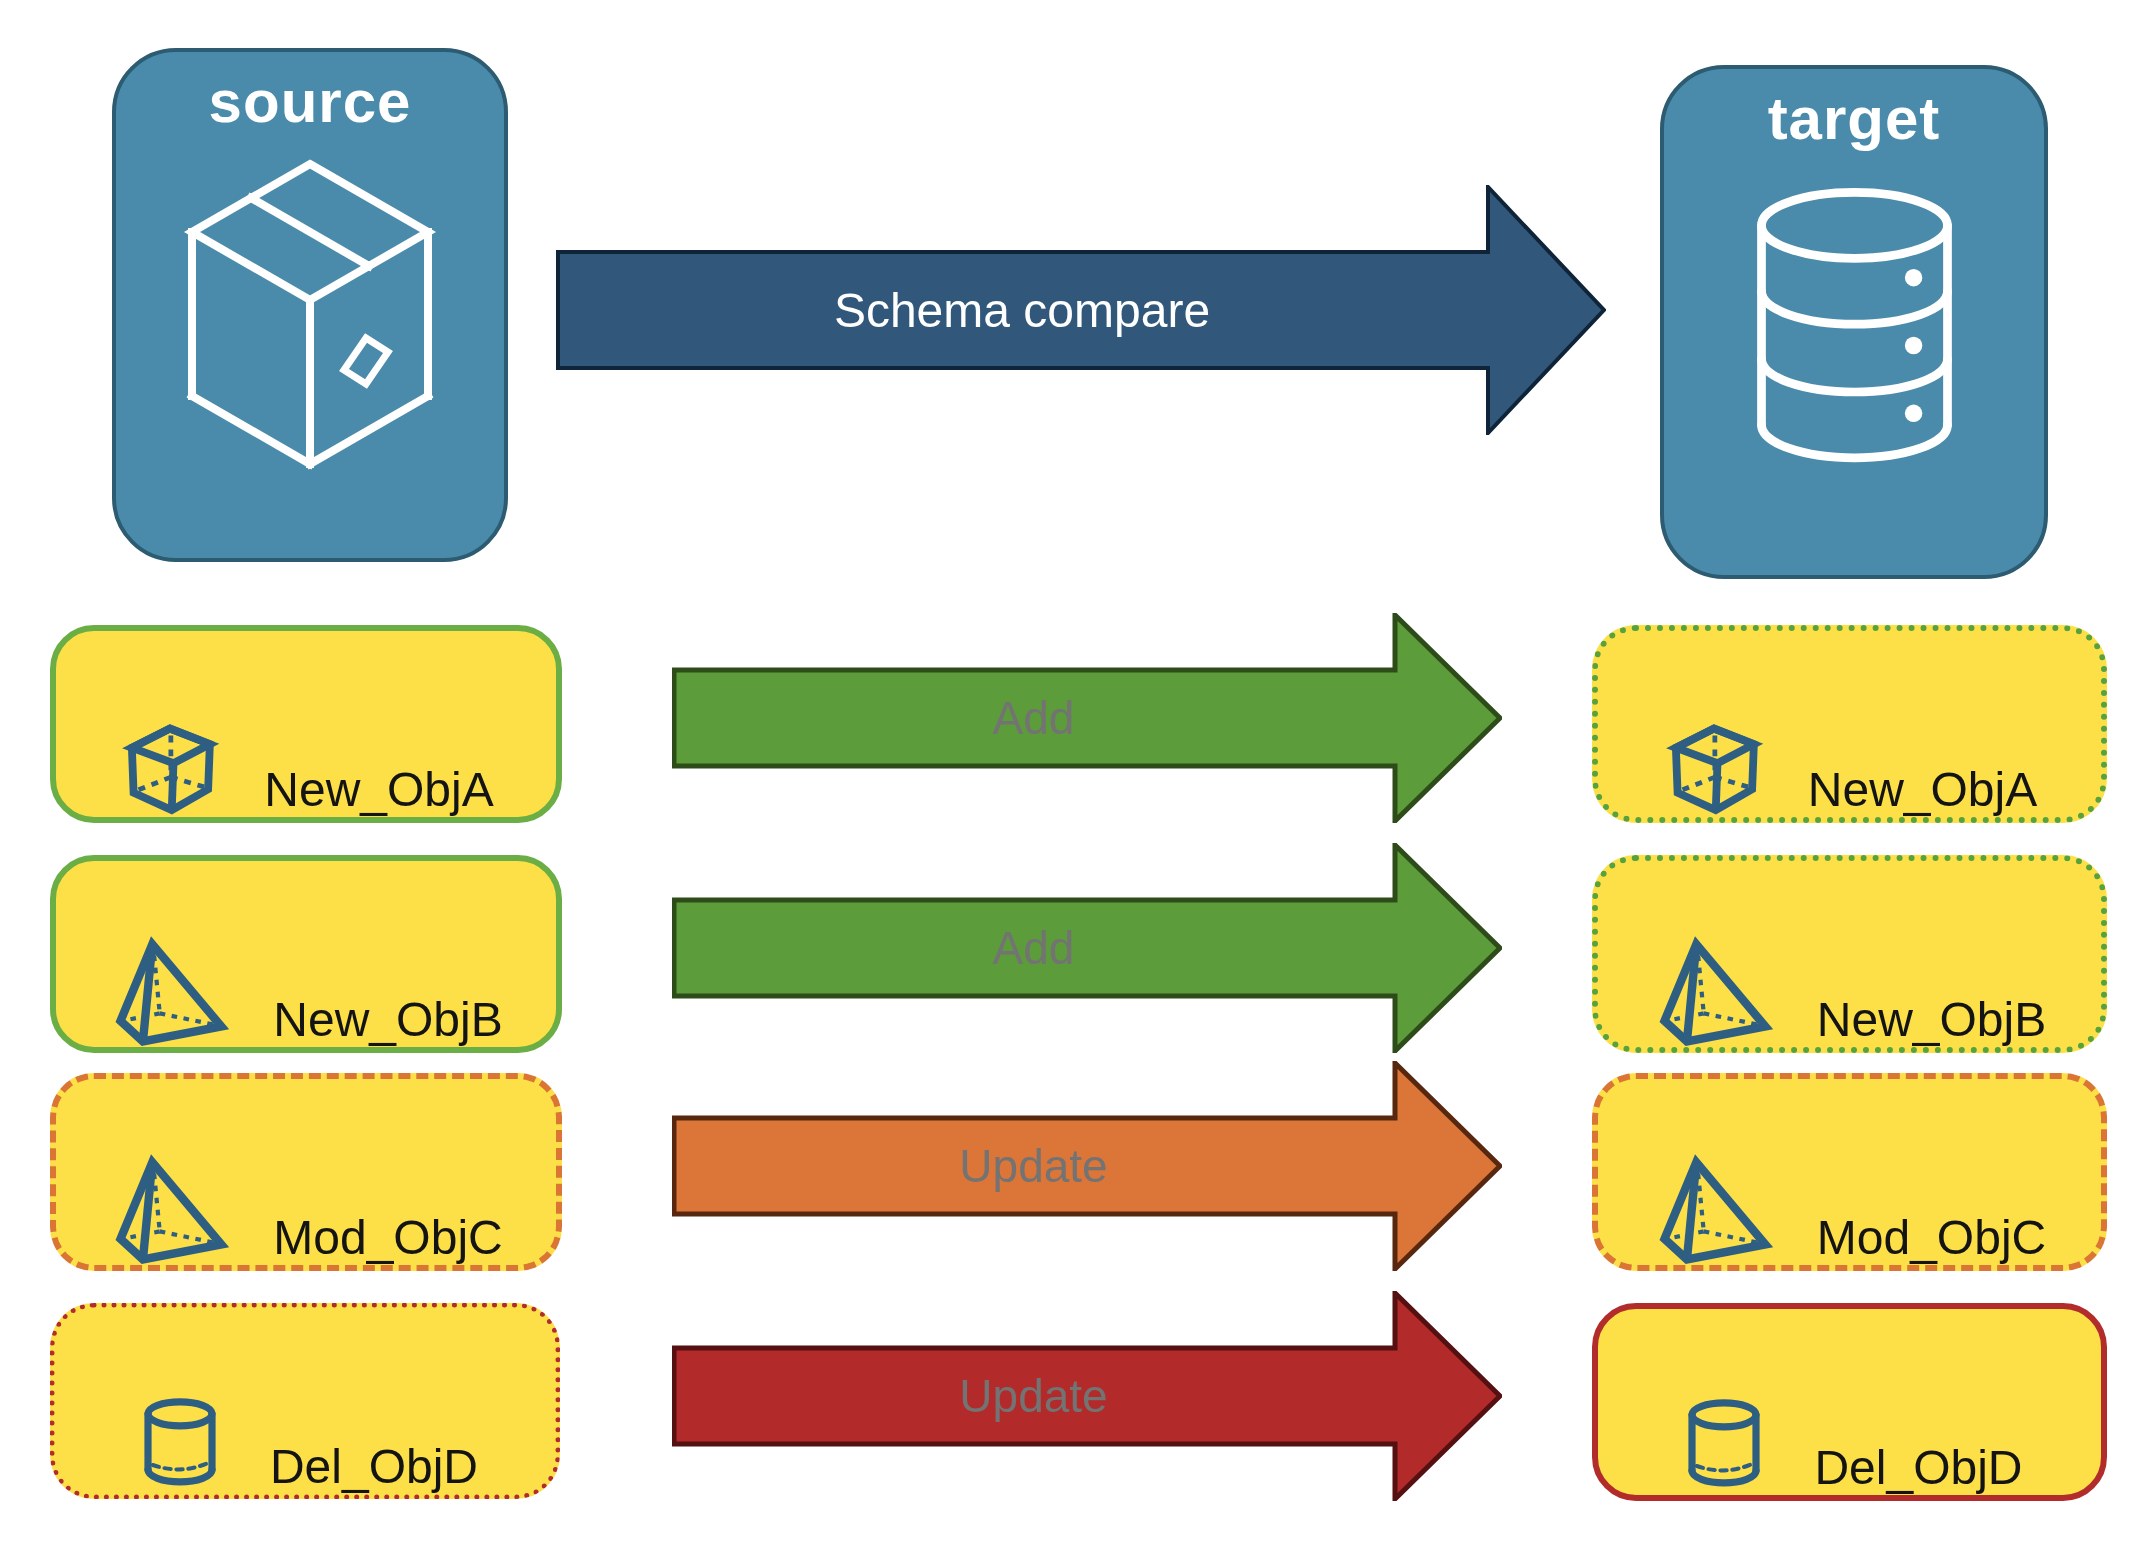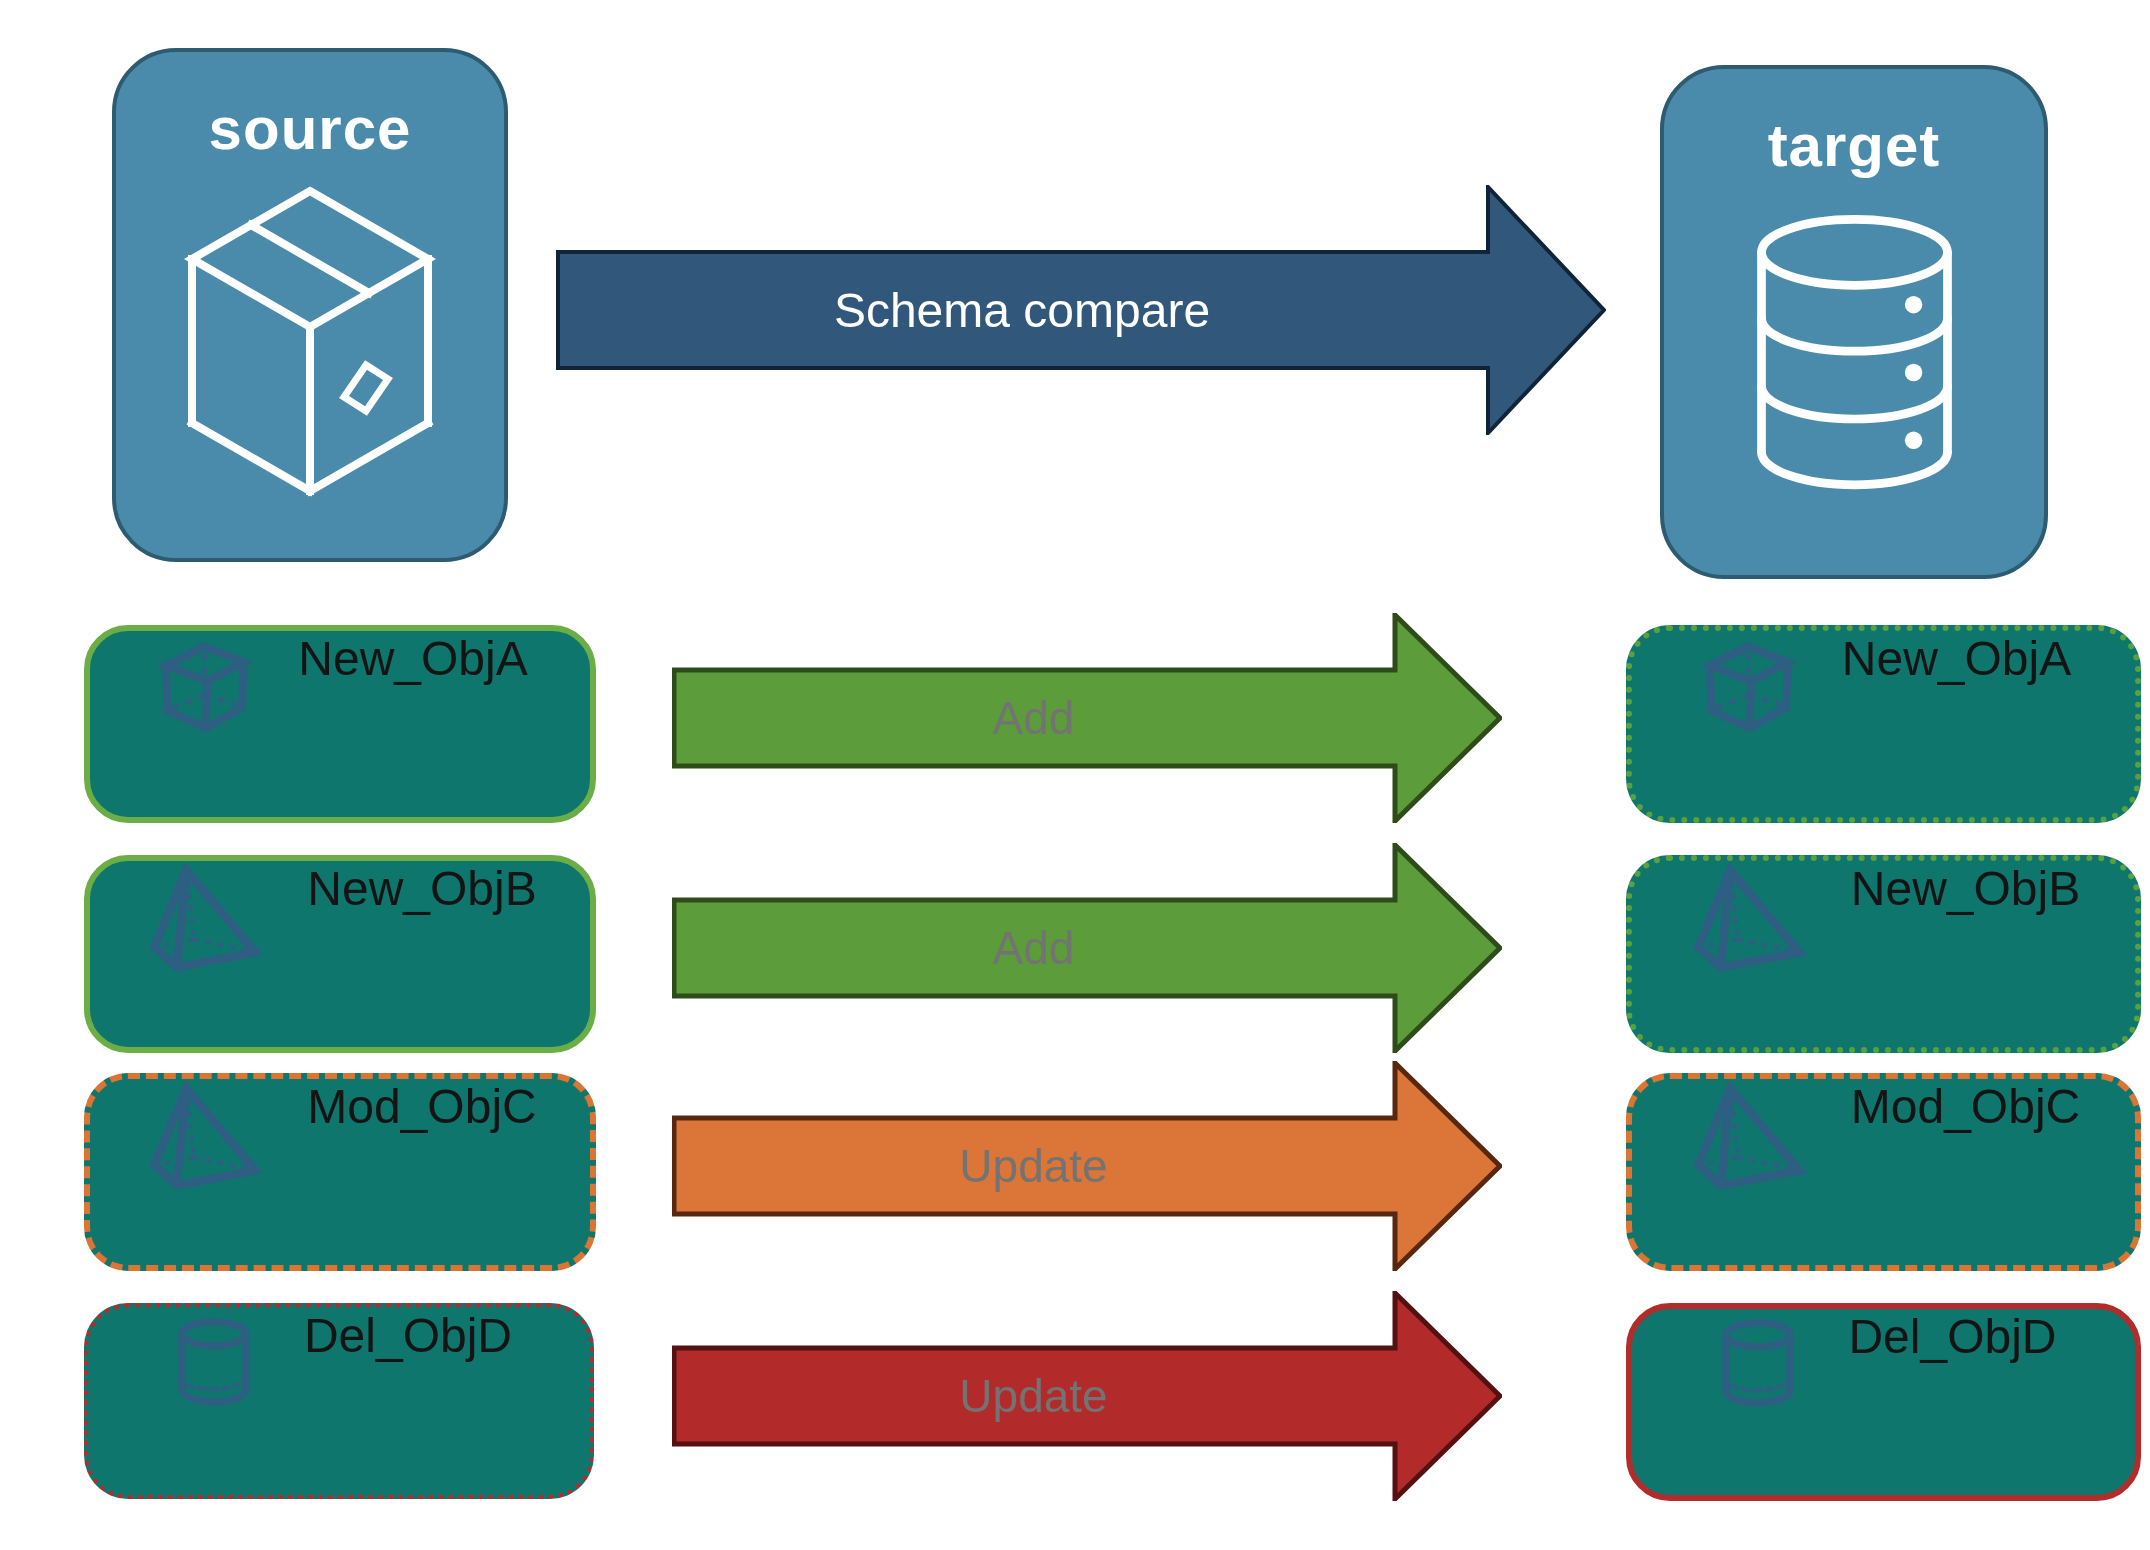--- a/index.html
+++ b/index.html
@@ -15,41 +15,41 @@
     position: absolute;
     background: #4A8BAB;
     border: 4px solid #2C5B72;
     border-radius: 64px;
     display: flex; flex-direction: column; align-items: center;
   }
   .panel.source { left: 112px; top: 48px; width: 388px; height: 506px; }
   .panel.target { left: 1660px; top: 65px; width: 380px; height: 506px; }
   .panel-title {
     color: #ffffff; font-weight: bold; font-size: 60px;
-    margin-top: 42px; letter-spacing: 1px;
+    margin-top: 15px; letter-spacing: 1px;
   }
   .panel-icon { display: block; }
   .package-icon-svg { margin-top: 10px; }
   .database-icon-svg { margin-top: 22px; }
 
   
   .main-arrow-svg { position: absolute; left: 556px; top: 185px; }
   .main-arrow-label {
     position: absolute; left: 556px; top: 252px; width: 932px; height: 116px;
     display: flex; align-items: center; justify-content: center;
     color: #ffffff; font-size: 48px;
   }
 
   
   .obj-box {
     position: absolute;
     width: 500px; height: 186px;
-    background: #0f766e;
+    background: #fde047;
     border-radius: 44px;
-    display: flex; align-items: flex-start; justify-content: center; gap: 42px; margin-left: 34px;
+    display: flex; align-items: flex-end; justify-content: center; gap: 42px;
   }
   .obj-box.right { width: 503px; }
   .obj-label { font-size: 48px; color: #141414; white-space: nowrap; }
 
   .b-green-solid  { border: 6px solid  #6BAE45; }
   .b-green-dotted { border: 6px dotted #57A23C; }
   .b-orange-dashed{ border: 6px dashed #DA7533; }
   .b-red-dotted   { border: 5px dotted #B32C2C; }
   .b-red-solid    { border: 6px solid  #B32C2C; }
 

